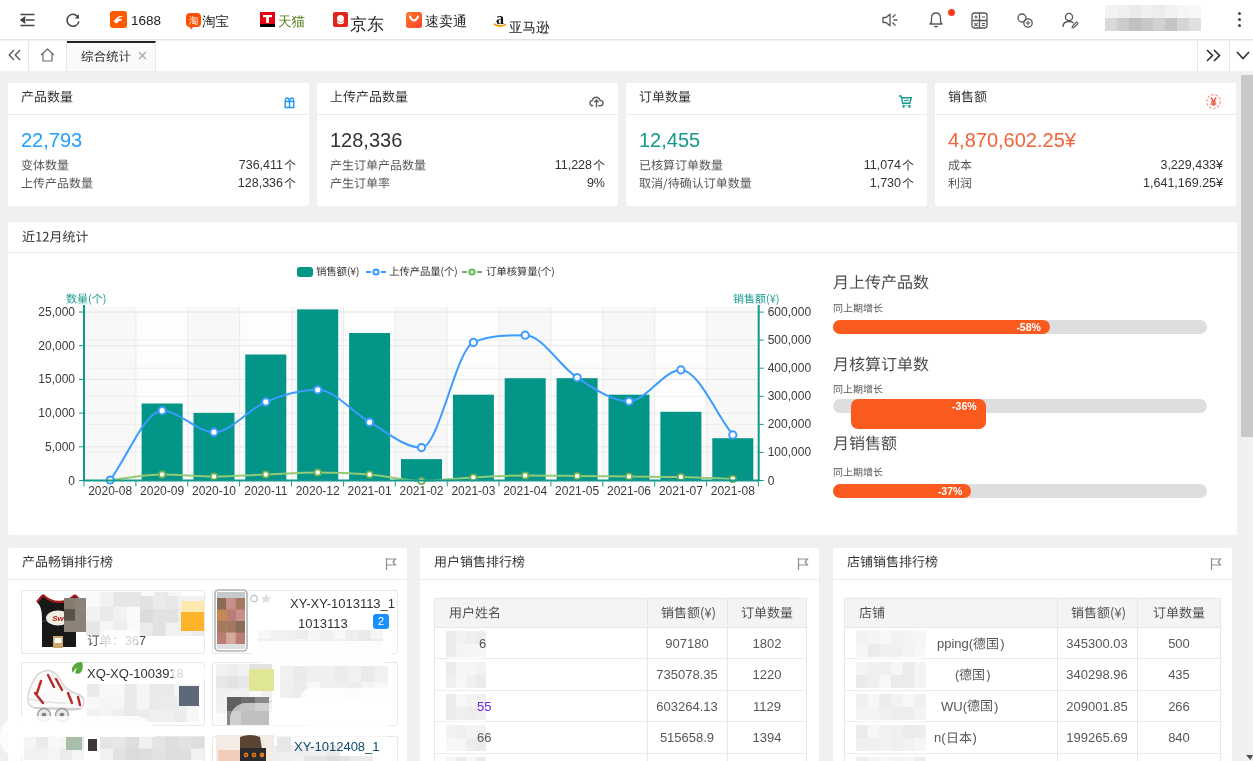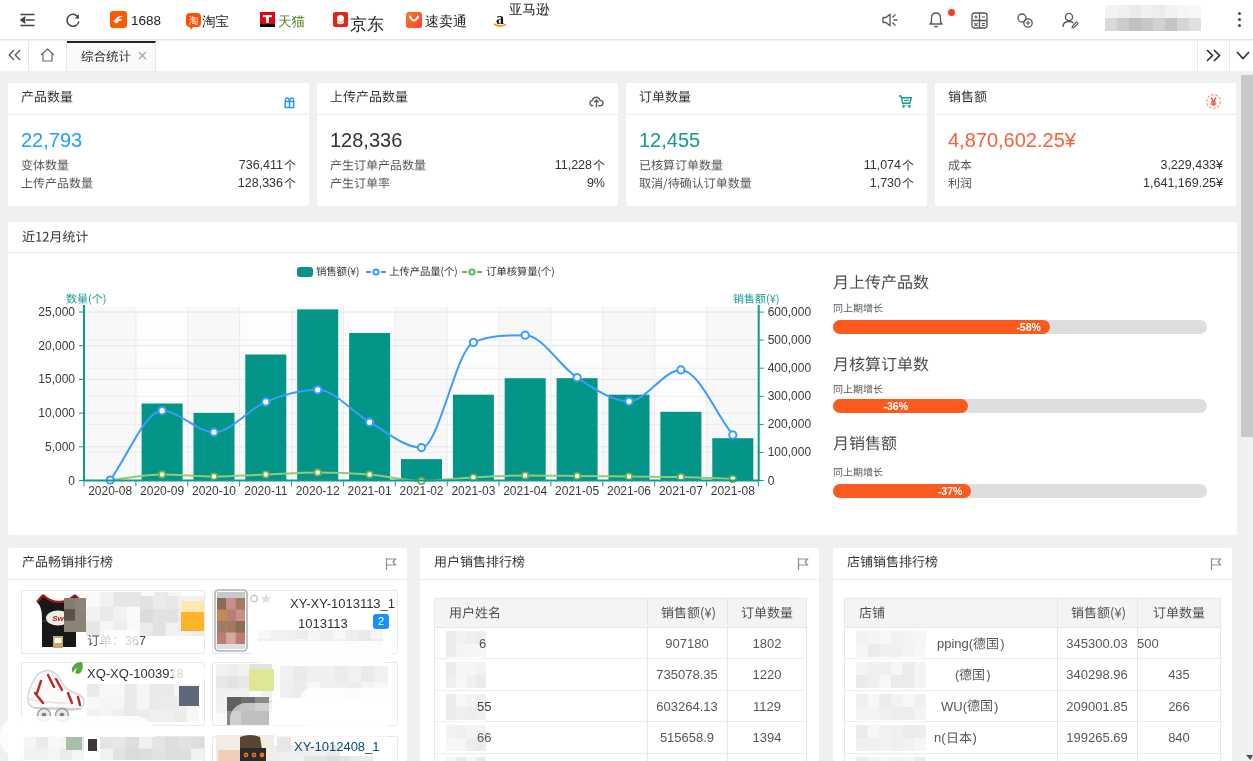--- a/index.html
+++ b/index.html
@@ -46,21 +46,21 @@
     <path d="M4 5 Q8 12 12 5" fill="none" stroke="#fff" stroke-width="2" stroke-linecap="round"></path>
     <circle cx="4.2" cy="4.6" r="1.1" fill="#fff"></circle>
     <circle cx="11.8" cy="4.6" r="1.1" fill="#fff"></circle>
   </svg>
 <div class="abs" style="left:425px;top:13px;font-size:14px;color:#222">速卖通</div>
 <svg width="16" height="17" style="position:absolute;left:492px;top:11px">
     <text x="8" y="13" font-size="16" font-weight="bold" fill="#111" text-anchor="middle" font-family="Liberation Serif">a</text>
     <path d="M2.5 13.2 Q8 16.8 13 13.6" fill="none" stroke="#ff9900" stroke-width="1.7" stroke-linecap="round"></path>
     <path d="M13.6 12.4 L14.2 14.6 L12.1 14.2" fill="#ff9900"></path>
   </svg>
-<div class="abs" style="left:509px;top:1px;font-size:13.5px;color:#222">亚马逊</div>
+<div class="abs" style="left:509px;top:19px;font-size:13.5px;color:#222">亚马逊</div>
 <svg width="18" height="16" style="position:absolute;left:881px;top:12px">
     <path d="M2 5.5 H5 L9 2.2 V13.8 L5 10.5 H2 Z" fill="none" stroke="#555" stroke-width="1.3" stroke-linejoin="round"></path>
     <path d="M11.5 5.5 L14.5 2.5 M12.5 8 H16.5 M11.5 10.5 L14.5 13.5" stroke="#555" stroke-width="1.3"></path>
   </svg>
 <svg width="16" height="18" style="position:absolute;left:928px;top:11px">
     <path d="M8 2 Q12.5 2 12.5 7 L12.5 11 L14 13 H2 L3.5 11 L3.5 7 Q3.5 2 8 2 Z" fill="none" stroke="#555" stroke-width="1.3" stroke-linejoin="round"></path>
     <path d="M6.3 15 Q8 16.6 9.7 15" fill="none" stroke="#555" stroke-width="1.3"></path>
   </svg>
 <div class="abs" style="left:948px;top:9px;width:7px;height:7px;border-radius:50%;background:#fb3c1e"></div>
 <svg width="17" height="17" style="position:absolute;left:971px;top:12px">
@@ -487,21 +487,21 @@
     <use href="#g6570" transform="translate(80.0 14.08) scale(0.016 -0.016)"></use>
   </svg>
 <svg width="51" height="11" style="position:absolute;left:833px;top:384px;" fill="#555">
     <use href="#g540c" transform="translate(0.0 8.8) scale(0.01 -0.01)"></use>
     <use href="#g4e0a" transform="translate(10.0 8.8) scale(0.01 -0.01)"></use>
     <use href="#g671f" transform="translate(20.0 8.8) scale(0.01 -0.01)"></use>
     <use href="#g589e" transform="translate(30.0 8.8) scale(0.01 -0.01)"></use>
     <use href="#g957f" transform="translate(40.0 8.8) scale(0.01 -0.01)"></use>
   </svg>
 <div class="abs" style="left:833px;top:399px;width:374px;height:14px;border-radius:7px;background:#dedede"></div>
-<div class="abs" style="left:833px;top:399px;width:134.6px;height:14px;border-radius:7px;background:#fa5a1d;color:#fff;font-size:10.5px;font-weight:bold;text-align:center;line-height:14px;padding-right:9px">-36%</div>
+<div class="abs" style="left:851px;top:399px;width:134.6px;height:30px;border-radius:7px;background:#fa5a1d;color:#fff;font-size:10.5px;font-weight:bold;text-align:right;line-height:14px;padding-right:9px">-36%</div>
 <svg width="65" height="17" style="position:absolute;left:833px;top:435px;" fill="#4a4a4a">
     <use href="#g6708" transform="translate(0.0 14.08) scale(0.016 -0.016)"></use>
     <use href="#g9500" transform="translate(16.0 14.08) scale(0.016 -0.016)"></use>
     <use href="#g552e" transform="translate(32.0 14.08) scale(0.016 -0.016)"></use>
     <use href="#g989d" transform="translate(48.0 14.08) scale(0.016 -0.016)"></use>
   </svg>
 <svg width="51" height="11" style="position:absolute;left:833px;top:467px;" fill="#555">
     <use href="#g540c" transform="translate(0.0 8.8) scale(0.01 -0.01)"></use>
     <use href="#g4e0a" transform="translate(10.0 8.8) scale(0.01 -0.01)"></use>
     <use href="#g671f" transform="translate(20.0 8.8) scale(0.01 -0.01)"></use>
@@ -610,21 +610,21 @@
     <rect x="0.0" y="0.0" width="10.5" height="13.5" fill="#dbdbdb"></rect>
     <rect x="10.0" y="0.0" width="10.5" height="13.5" fill="#f1f1f1"></rect>
     <rect x="20.0" y="0.0" width="10.5" height="13.5" fill="#ebebeb"></rect>
     <rect x="30.0" y="0.0" width="10.5" height="13.5" fill="#e4e4e4"></rect>
     <rect x="0.0" y="13.0" width="10.5" height="13.5" fill="#dbdbdb"></rect>
     <rect x="10.0" y="13.0" width="10.5" height="13.5" fill="#e2e2e2"></rect>
     <rect x="20.0" y="13.0" width="10.5" height="13.5" fill="#dedede"></rect>
     <rect x="30.0" y="13.0" width="10.5" height="13.5" fill="#e2e2e2"></rect>
   </svg>
 <div class="abs" style="left:440px;top:691.8px;width:54px;height:30px;background:rgba(255,255,255,0.45);border-radius:14px"></div>
-<div class="abs" style="left:477px;top:698.8px;font-size:13px;color:#404040;white-space:nowrap">55</div>
+<div class="abs" style="left:477px;top:698.8px;font-size:13px;color:#6d28d9;white-space:nowrap">55</div>
 <div class="abs" style="left:647px;top:698.8px;width:80px;text-align:center;font-size:13px;color:#575757">603264.13</div>
 <div class="abs" style="left:727px;top:698.8px;width:80px;text-align:center;font-size:13px;color:#575757">1129</div>
 <div class="abs" style="left:434px;top:752.6px;width:373px;height:1px;background:#ebebeb"></div>
 <svg width="40" height="26" style="position:absolute;left:446px;top:725.2px">
     <rect x="0.0" y="0.0" width="10.5" height="13.5" fill="#e7e7e7"></rect>
     <rect x="10.0" y="0.0" width="10.5" height="13.5" fill="#e2e2e2"></rect>
     <rect x="20.0" y="0.0" width="10.5" height="13.5" fill="#ebebeb"></rect>
     <rect x="30.0" y="0.0" width="10.5" height="13.5" fill="#e7e7e7"></rect>
     <rect x="0.0" y="13.0" width="10.5" height="13.5" fill="#efefef"></rect>
     <rect x="10.0" y="13.0" width="10.5" height="13.5" fill="#efefef"></rect>
@@ -684,21 +684,21 @@
     <rect x="35.0" y="13.0" width="12.2" height="13.5" fill="#e4e4e4"></rect>
     <rect x="46.7" y="13.0" width="12.2" height="13.5" fill="#ebebeb"></rect>
     <rect x="58.3" y="13.0" width="12.2" height="13.5" fill="#f1f1f1"></rect>
   </svg>
 <div class="abs" style="left:850px;top:629.0px;width:84px;height:30px;background:rgba(255,255,255,0.45);border-radius:14px"></div>
 <div class="abs" style="left:937px;top:636.0px;font-size:13px;color:#575757;white-space:nowrap"><span>pping(</span><svg width="27" height="14" style="vertical-align:-2.5px;" fill="#575757">
       <use href="#g5fb7" transform="translate(0.0 11.44) scale(0.013 -0.013)"></use>
       <use href="#g56fd" transform="translate(13.0 11.44) scale(0.013 -0.013)"></use>
     </svg><span>)</span></div>
 <div class="abs" style="left:1057px;top:636.0px;width:80px;text-align:center;font-size:13px;color:#575757">345300.03</div>
-<div class="abs" style="left:1137px;top:636.0px;width:84px;text-align:left;font-size:13px;color:#575757">500</div>
+<div class="abs" style="left:1137px;top:636.0px;width:84px;text-align:center;font-size:13px;color:#575757">500</div>
 <div class="abs" style="left:844px;top:689.8px;width:377px;height:1px;background:#ebebeb"></div>
 <svg width="70" height="26" style="position:absolute;left:856px;top:662.4px">
     <rect x="0.0" y="0.0" width="12.2" height="13.5" fill="#ebebeb"></rect>
     <rect x="11.7" y="0.0" width="12.2" height="13.5" fill="#e4e4e4"></rect>
     <rect x="23.3" y="0.0" width="12.2" height="13.5" fill="#e2e2e2"></rect>
     <rect x="35.0" y="0.0" width="12.2" height="13.5" fill="#efefef"></rect>
     <rect x="46.7" y="0.0" width="12.2" height="13.5" fill="#dbdbdb"></rect>
     <rect x="58.3" y="0.0" width="12.2" height="13.5" fill="#ebebeb"></rect>
     <rect x="0.0" y="13.0" width="12.2" height="13.5" fill="#dbdbdb"></rect>
     <rect x="11.7" y="13.0" width="12.2" height="13.5" fill="#e2e2e2"></rect>

